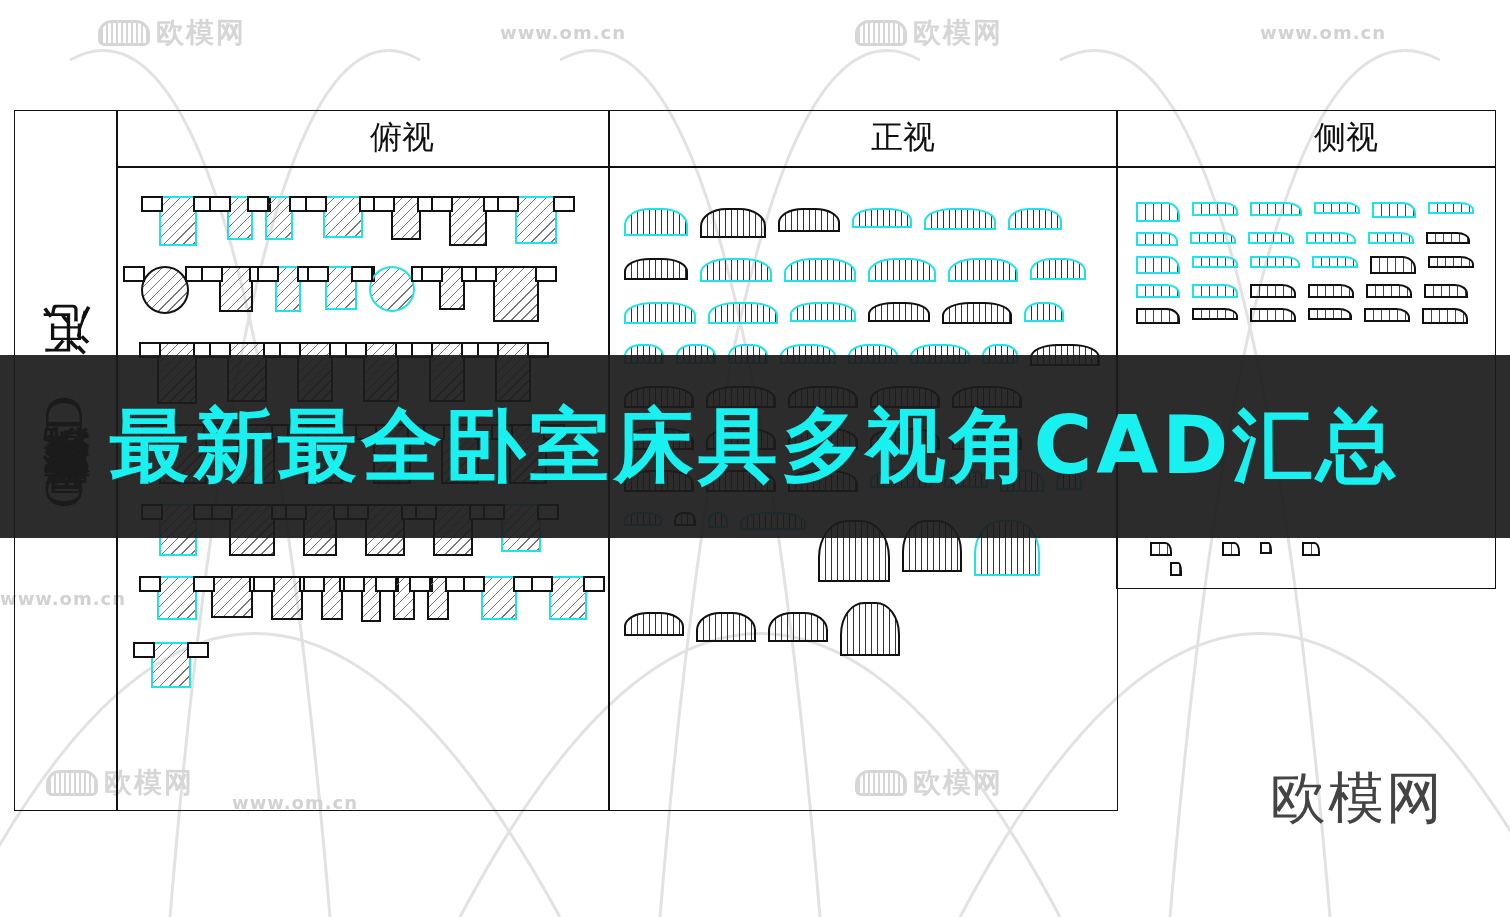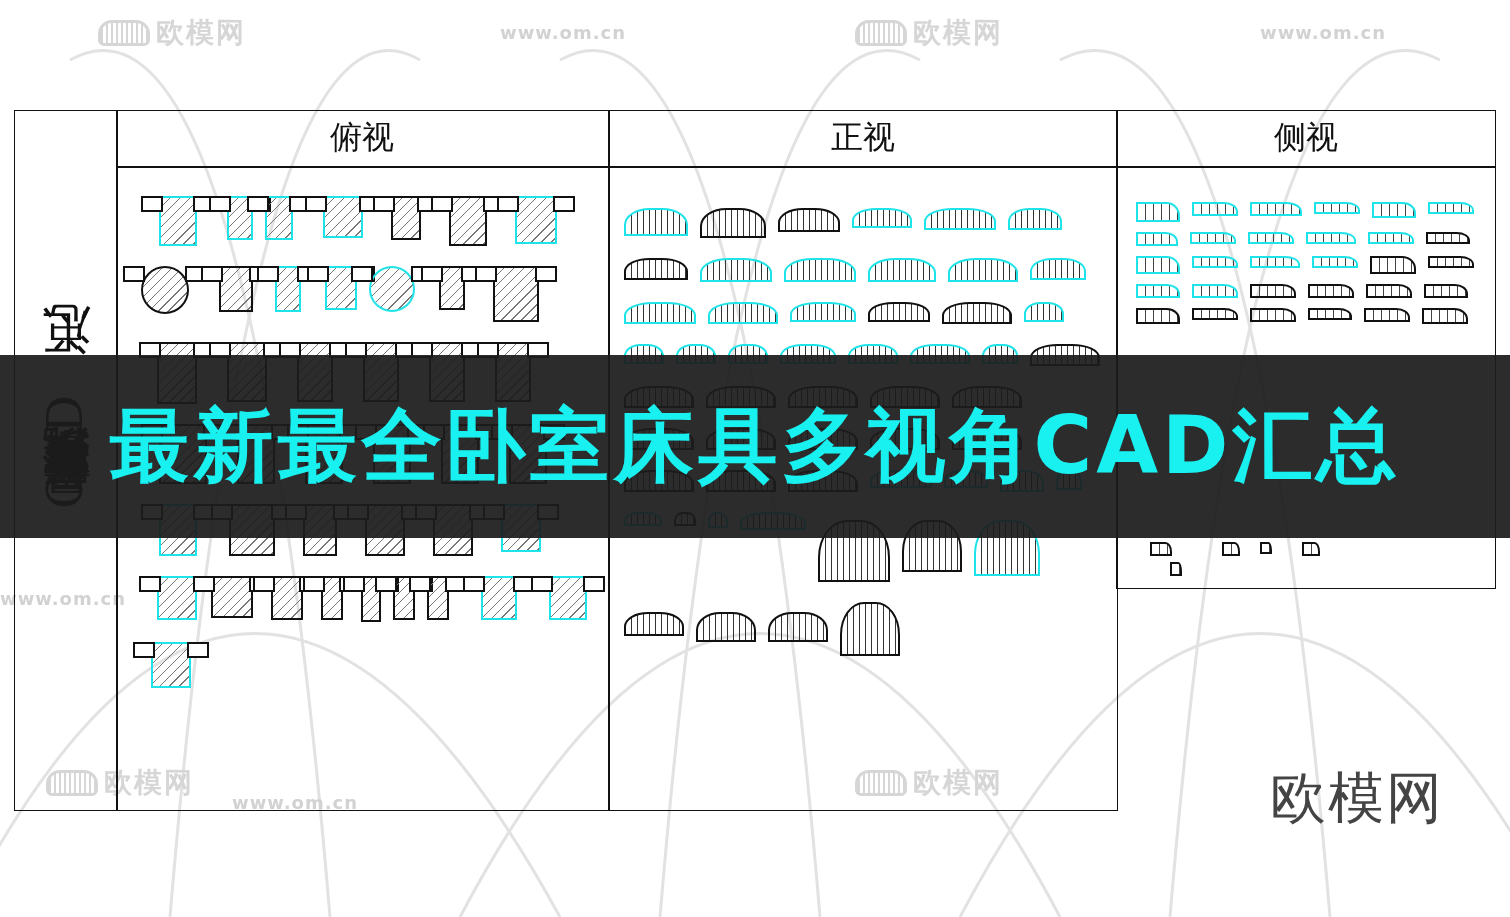--- a/index.html
+++ b/index.html
@@ -4,21 +4,21 @@
 <style>
   html, body { margin:0; padding:0; }
   body { width:1510px; height:917px; position:relative; overflow:hidden; background:#ffffff; font-family:"DejaVu Sans", sans-serif; }
   .wm-arcs { position:absolute; left:0; top:0; width:1510px; height:917px; pointer-events:none; }
   .wm-logo { position:absolute; color:#d6d6d6; font-size:28px; font-weight:bold; letter-spacing:2px; display:flex; align-items:center; gap:6px; white-space:nowrap; }
   .wm-logo .sofa { width:52px; height:26px; border:3px solid #d6d6d6; border-radius:14px 14px 6px 6px; box-sizing:border-box; background:repeating-linear-gradient(90deg,#d6d6d6 0 2px,transparent 2px 5px); }
   .wm-url { position:absolute; color:#d2d2d2; font-size:18px; font-weight:bold; letter-spacing:1px; white-space:nowrap; }
   .sheet { position:absolute; border:1.5px solid #111; box-sizing:border-box; }
   .vline { position:absolute; width:1.5px; background:#111; }
   .hline { position:absolute; height:1.5px; background:#111; }
-  .col-head { position:absolute; display:flex; align-items:center; justify-content:center; font-family:"DejaVu Serif", serif; font-size:32px; color:#111; }
+  .col-head { position:absolute; display:flex; align-items:center; justify-content:center; font-family:"DejaVu Serif", serif; font-size:32px; color:#111;padding-left:40px; }
   .vert-title { position:absolute; left:14px; top:110px; width:102px; height:700px; display:flex; align-items:center; justify-content:center; }
   .vert-title span { writing-mode:vertical-rl; transform:rotate(180deg); font-family:"DejaVu Serif", serif; font-size:48px; letter-spacing:2px; color:#111; transform-origin:center; }
   .grid { position:absolute; display:flex; flex-wrap:wrap; align-content:flex-start; }
   .cad { box-sizing:border-box; position:relative; margin:0 6px 20px 6px; }
   .cad.top { border:2px solid #111; background:repeating-linear-gradient(135deg,transparent 0 6px,#777 6px 7px); }
   .cad.top.cy { border-color:#1ee3e8; }
   .cad.top::before, .cad.top::after { content:""; position:absolute; top:-2px; width:18px; height:12px; border:2px solid #111; background:#fff; }
   .cad.top::before { left:-20px; } .cad.top::after { right:-20px; }
   .cad.front { border:2px solid #111; border-top-left-radius:40% 60%; border-top-right-radius:40% 60%; background:repeating-linear-gradient(90deg,transparent 0 5px,#333 5px 6px); }
   .cad.front.cy { border-color:#1ee3e8; }

